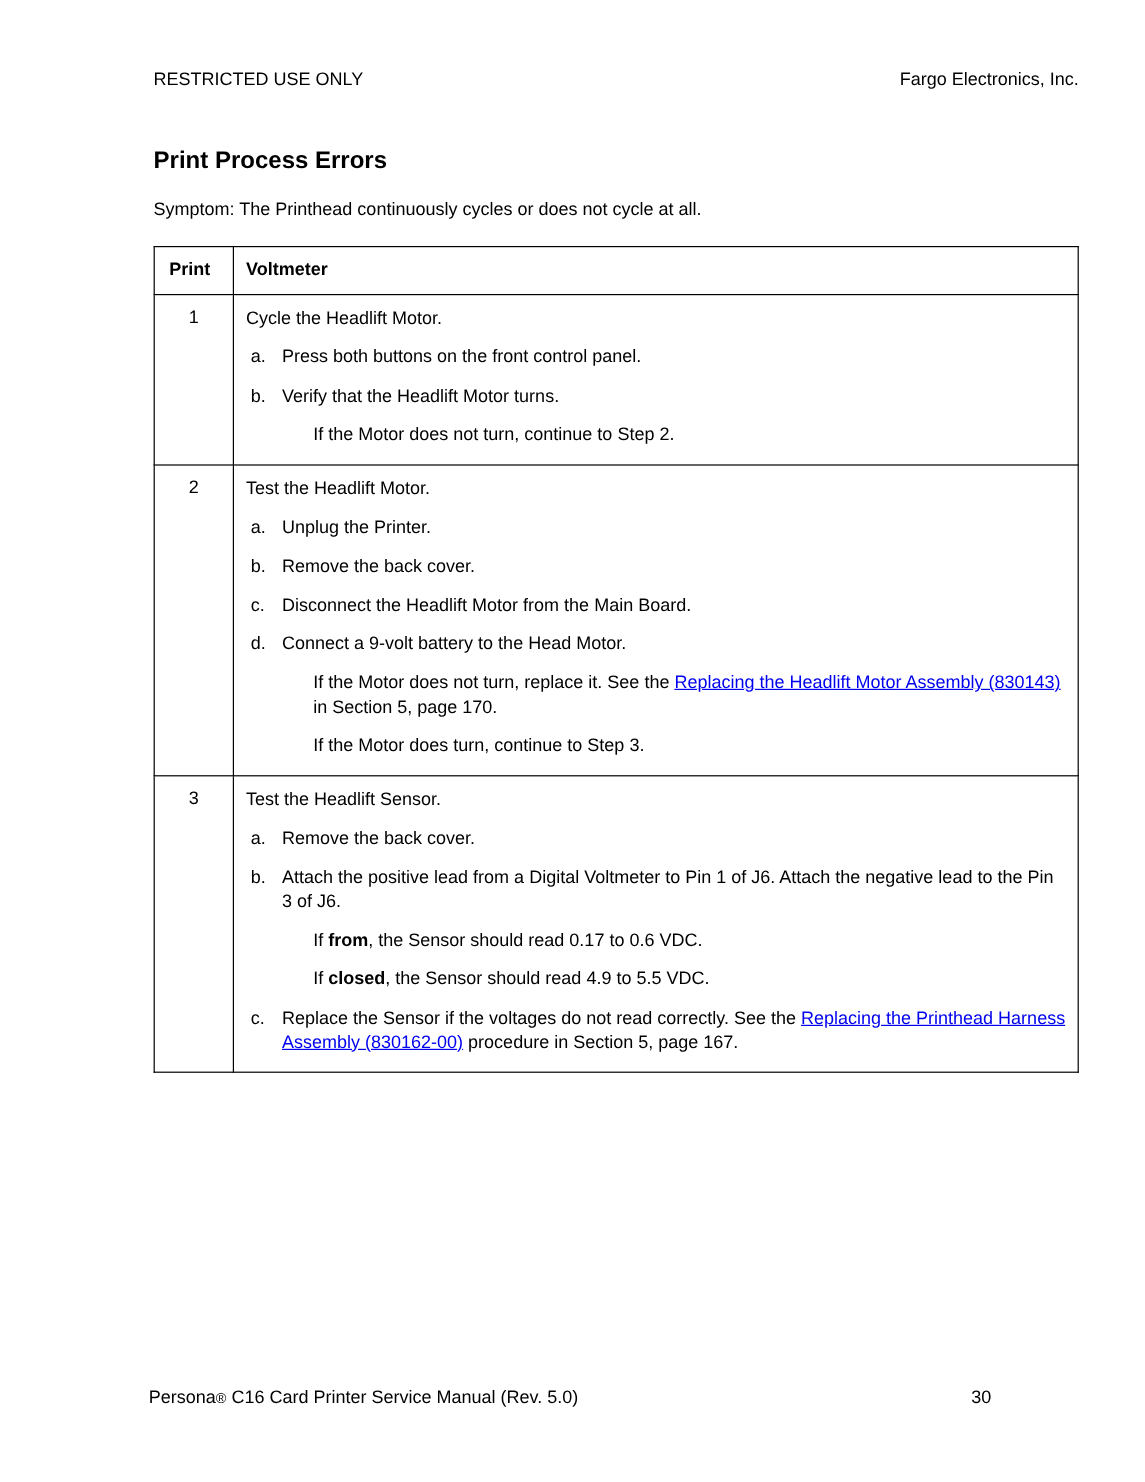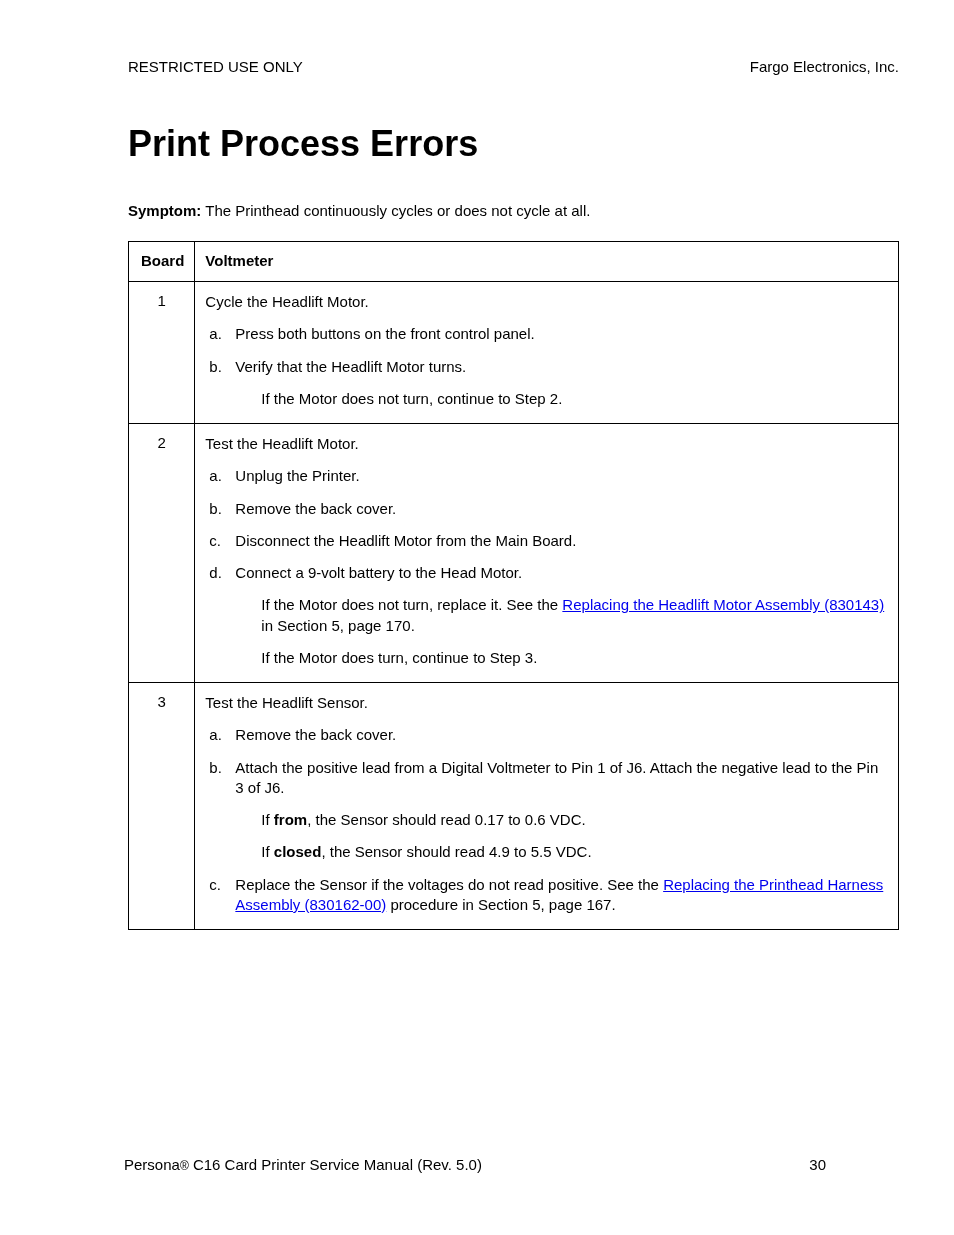--- a/index.html
+++ b/index.html
@@ -14,34 +14,34 @@
   .page {
     padding: 58px 55px 0 128px;
   }
   .header-row {
     display: flex;
     justify-content: space-between;
     font-size: 15px;
     margin-bottom: 48px;
   }
   h1 {
-    font-size: 36px;
+    font-size: 20px;
     font-weight: bold;
-    margin-bottom: 37px;
+    margin-bottom: 20px;
   }
   h2 {
     font-size: 19px;
     font-weight: bold;
     margin-bottom: 18px;
   }
   .symptom {
     font-size: 15px;
     margin-bottom: 22px;
   }
-  .symptom b { font-weight: bold; }
+  .symptom b { font-weight: normal; }
   table {
     border-collapse: collapse;
     width: 100%;
     font-size: 15px;
   }
   th, td {
     border: 1px solid #000;
     padding: 10px 10px 12px 10px;
     text-align: left;
     vertical-align: top;
@@ -93,21 +93,21 @@
 
   <h1>Print Process Errors</h1>
 
   <p class="symptom">
     <b>Symptom:</b><span>  The Printhead continuously cycles or does not cycle at all.</span>
   </p>
 
   <table>
     <thead>
       <tr>
-        <th class="step-col">Board</th>
+        <th class="step-col">Print</th>
         <th>Voltmeter</th>
       </tr>
     </thead>
     <tbody>
 
       <tr>
         <td class="step-col">1</td>
         <td>
           <p>Cycle the Headlift Motor.</p>
           <p class="sub">
@@ -163,21 +163,21 @@
           </p>
           <p class="indent2">
             <span>If </span><b>from</b><span>, the Sensor should read 0.17 to 0.6 VDC.</span>
           </p>
           <p class="indent2">
             <span>If </span><b>closed</b><span>, the Sensor should read 4.9 to 5.5 VDC.</span>
           </p>
           <p class="sub">
             <span class="letter">c.</span>
             <span class="body">
-              <span>Replace the Sensor if the voltages do not read positive. See the </span><a href="#" class="link">Replacing the Printhead Harness Assembly (830162-00)</a><span> procedure in Section 5, page 167.</span>
+              <span>Replace the Sensor if the voltages do not read correctly. See the </span><a href="#" class="link">Replacing the Printhead Harness Assembly (830162-00)</a><span> procedure in Section 5, page 167.</span>
             </span>
           </p>
         </td>
       </tr>
     </tbody>
   </table>
 
 </div>
 
 <div class="footer">

